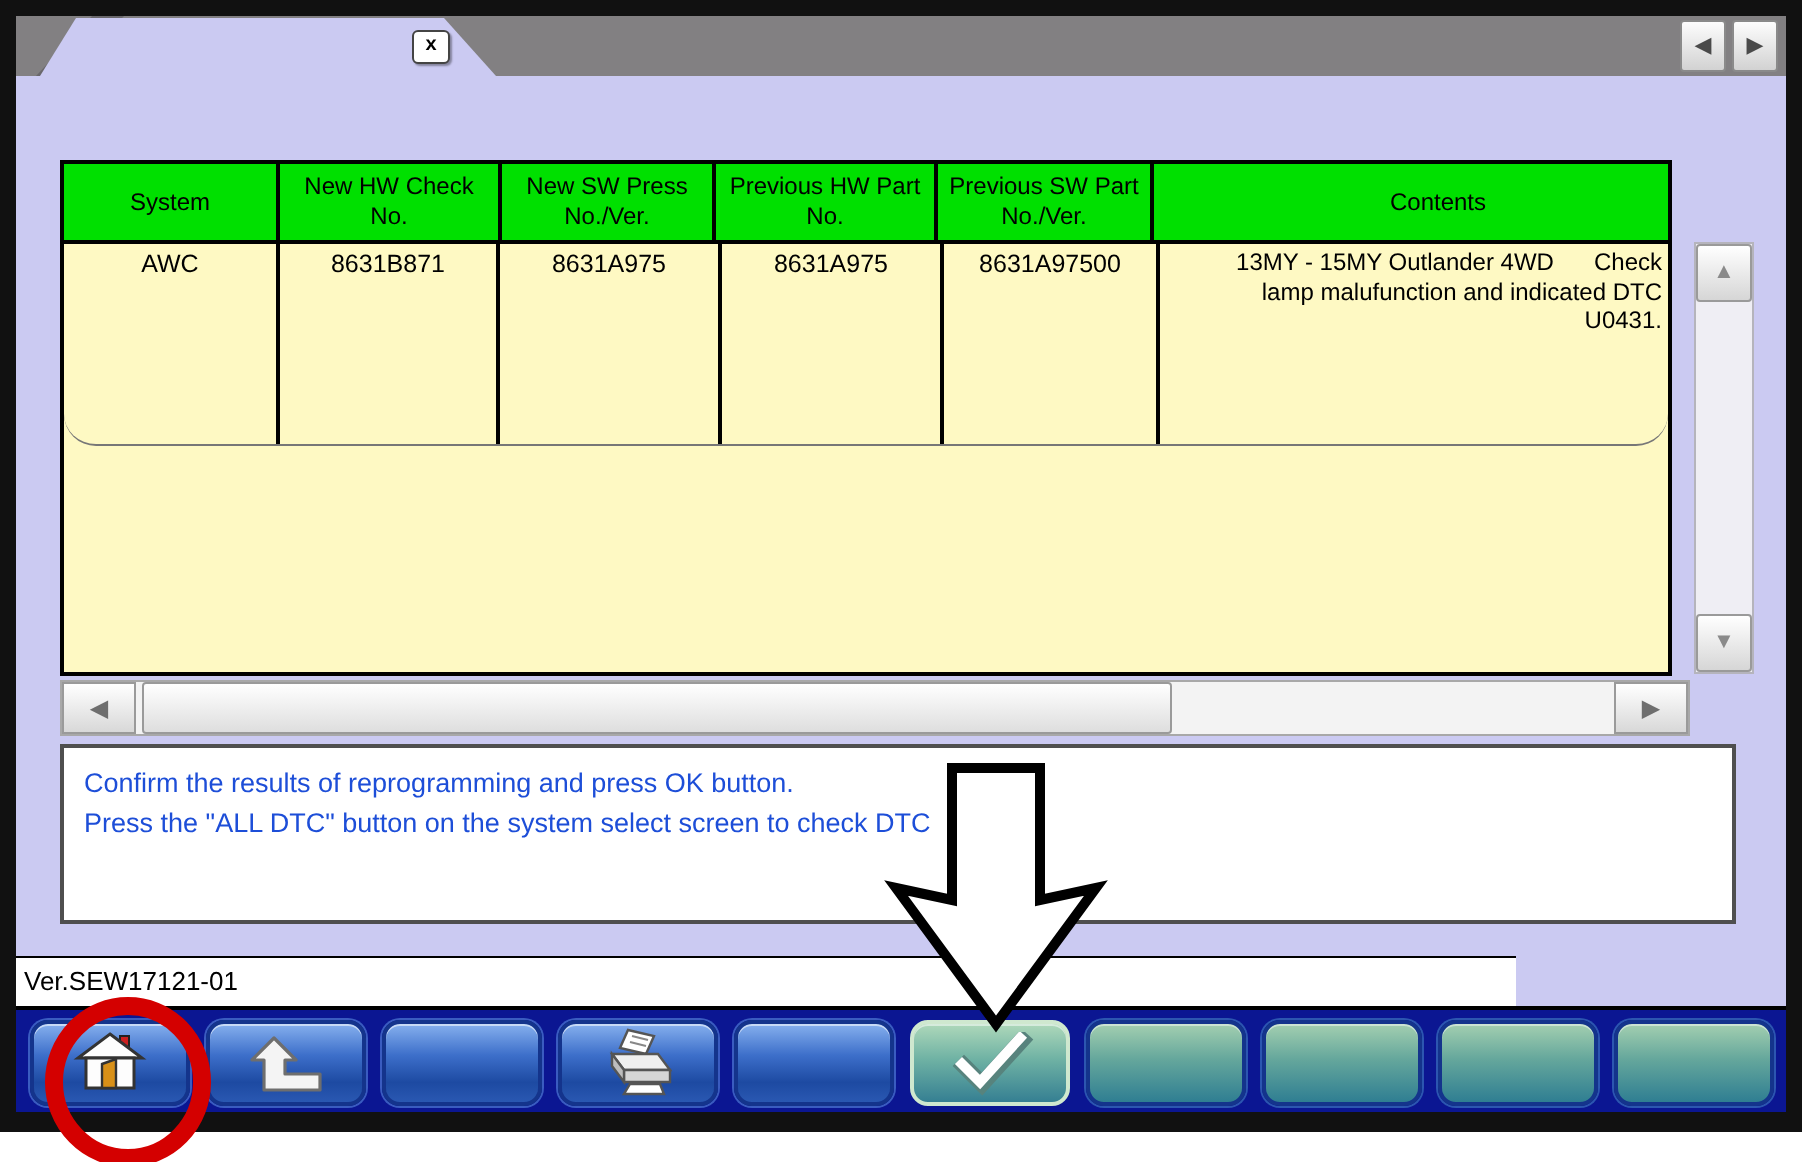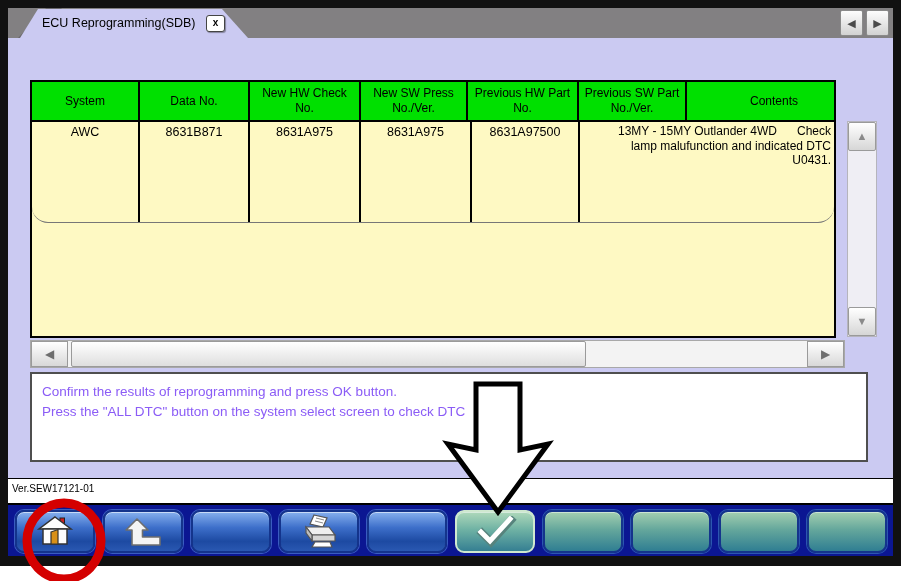--- a/index.html
+++ b/index.html
@@ -66,25 +66,25 @@
             text-align:center; line-height:25px; }
   .hs-left  { left:0; }
   .hs-right { right:0; }
   .hs-thumb { position:absolute; left:40px; top:0; width:515px; height:26px;
               background:linear-gradient(180deg,#ffffff,#dedede);
               border:1px solid #9a9a9a; border-radius:2px; }
 
   
   .msgbox { position:absolute; left:22px; top:334px; width:838px; height:90px;
             background:#fff; border:2px solid #4f4f4f; padding:8px 10px;
-            font-size:13.5px; color:#8b5cf6; line-height:1.45; }
-
-  
-  .verbar { position:absolute; left:0; top:470px; width:885px; height:25px;
-            background:#fff; border-top:1px solid #000; font-size:10px;
+            font-size:13.5px; color:#1d4ed8; line-height:1.45; }
+
+  
+  .verbar { position:absolute; left:0; top:470px; width:750px; height:25px;
+            background:#fff; border-top:1px solid #000; font-size:13px;
             color:#000; padding:4px 0 0 4px; }
 
   
   .toolbar { position:absolute; left:0; top:495px; width:885px; height:53px;
              background:#0b1692; border-top:2px solid #000;
              display:flex; gap:8px; padding:5px 0 0 7px; }
   .tbtn { width:80px; height:43px; border-radius:9px; position:relative;
           display:flex; align-items:center; justify-content:center; }
   .tbtn.blue { background:linear-gradient(180deg,#86b0ee 0%,#3d6fca 40%,#1d4aa2 75%,#2a58b2 100%);
                border:2px solid #14348c;
@@ -103,37 +103,35 @@
 </head>
 <body>
 
 <div id="stage">
   <div class="frame">
     <div class="inner">
 
       <div class="tabbar">
         <div class="tab-wedge"></div>
         <div class="tab">
-          <span class="tab-title">ECU Reprogramming(SDB)</span>
           <span class="tab-close">x</span>
         </div>
         <div class="nav-btn nav-left">
           <span>◀</span>
         </div>
         <div class="nav-btn nav-right">
           <span>▶</span>
         </div>
       </div>
 
       <div class="content">
 
         <div class="listbox">
           <div class="hrow hdr">
             <div class="cell c1">System</div>
-            <div class="cell c2">Data No.</div>
             <div class="cell c3">New HW Check No.</div>
             <div class="cell c4">New SW Press No./Ver.</div>
             <div class="cell c5">Previous HW Part No.</div>
             <div class="cell c6">Previous SW Part No./Ver.</div>
             <div class="cell">Contents</div>
           </div>
           <div class="hrow drow">
             <div class="cell dcell c1">AWC</div>
             <div class="cell dcell c2">8631B871</div>
             <div class="cell dcell c3">8631A975</div>

